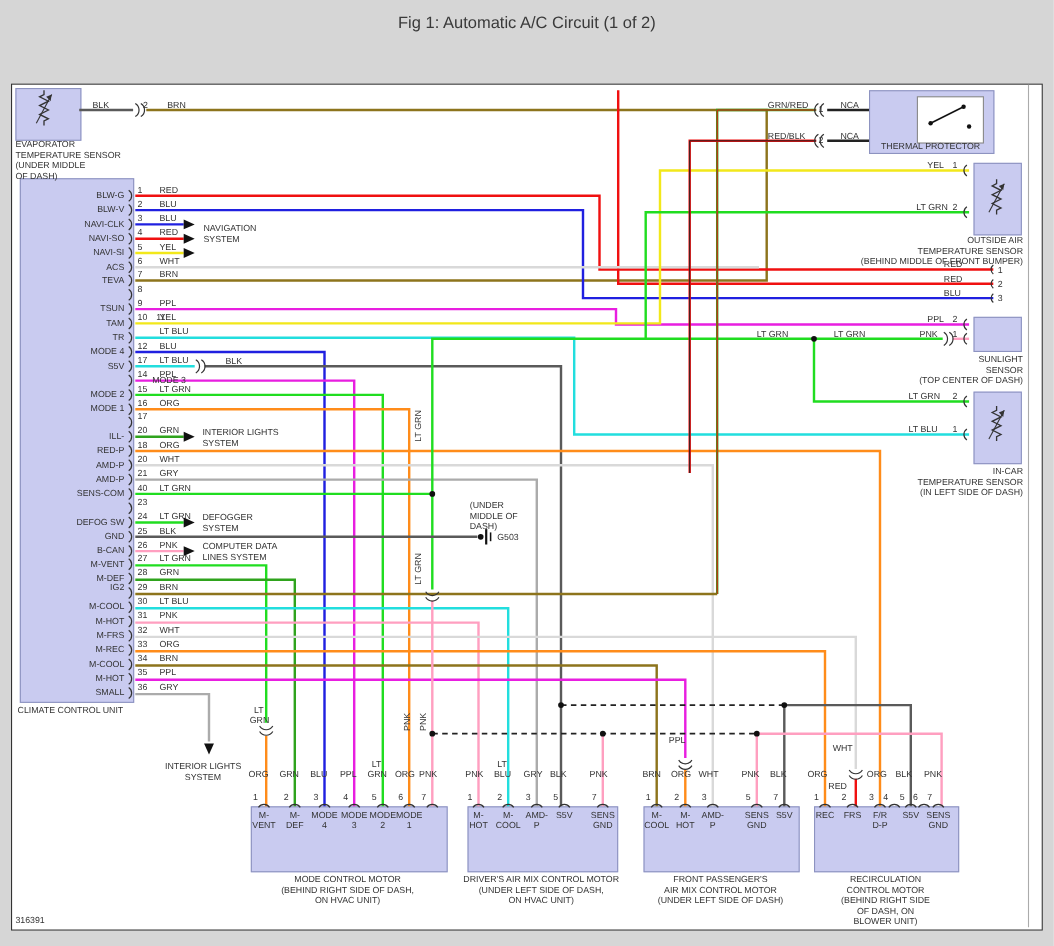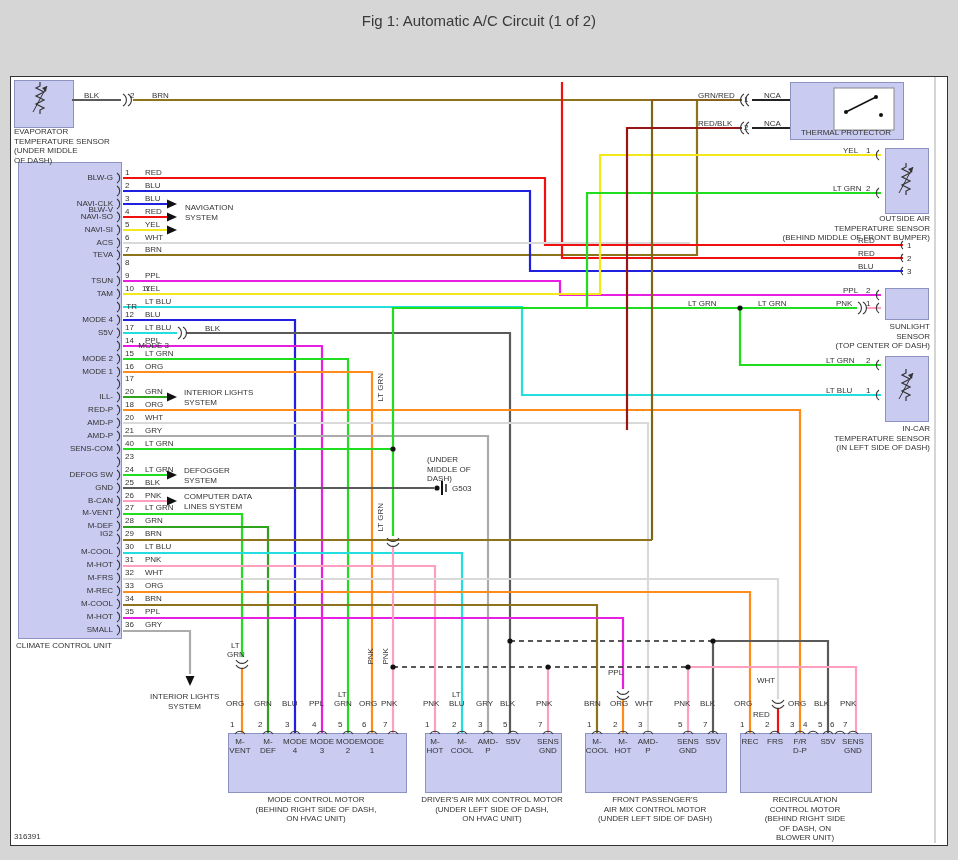--- a/index.html
+++ b/index.html
@@ -225,21 +225,21 @@
 <div class="cap right" style="left: 745px; top: 322px; width: 185px;">SUNLIGHT<br>SENSOR<br>(TOP CENTER OF DASH)</div>
 <div class="box" style="left: 885px; top: 356px; width: 42px; height: 64px;"></div>
 <div class="lbl" style="left: 866px; top: 356px;">2</div>
 <div class="lbl" style="left: 866px; top: 386px;">1</div>
 <div class="cap right" style="left: 745px; top: 424px; width: 185px;">IN-CAR<br>TEMPERATURE SENSOR<br>(IN LEFT SIDE OF DASH)</div>
 <div class="box" style="left: 18px; top: 162px; width: 102px; height: 475px;"></div>
 <div class="cap" style="left: 16px; top: 641px; width: 140px;">CLIMATE CONTROL UNIT</div>
 <div class="pinname" style="left: 18px; top: 173px; width: 95px;">BLW-G</div>
 <div class="lbl" style="left: 125px; top: 168px;">1</div>
 <div class="lbl" style="left: 145px; top: 168px;">RED</div>
-<div class="pinname" style="left: 18px; top: 186px; width: 95px; margin-top: 19px;">BLW-V</div>
+<div class="pinname" style="left: 18px; top: 186px; width: 95px;">BLW-V</div>
 <div class="lbl" style="left: 125px; top: 181px;">2</div>
 <div class="lbl" style="left: 145px; top: 181px;">BLU</div>
 <div class="pinname" style="left: 18px; top: 199px; width: 95px;">NAVI-CLK</div>
 <div class="lbl" style="left: 125px; top: 194px;">3</div>
 <div class="lbl" style="left: 145px; top: 194px;">BLU</div>
 <div class="pinname" style="left: 18px; top: 212px; width: 95px;">NAVI-SO</div>
 <div class="lbl" style="left: 125px; top: 207px;">4</div>
 <div class="lbl" style="left: 145px; top: 207px;">RED</div>
 <div class="pinname" style="left: 18px; top: 225px; width: 95px;">NAVI-SI</div>
 <div class="lbl" style="left: 125px; top: 220px;">5</div>
@@ -250,21 +250,21 @@
 <div class="pinname" style="left: 18px; top: 250px; width: 95px;">TEVA</div>
 <div class="lbl" style="left: 125px; top: 245px;">7</div>
 <div class="lbl" style="left: 145px; top: 245px;">BRN</div>
 <div class="lbl" style="left: 125px; top: 258px;">8</div>
 <div class="pinname" style="left: 18px; top: 276px; width: 95px;">TSUN</div>
 <div class="lbl" style="left: 125px; top: 271px;">9</div>
 <div class="lbl" style="left: 145px; top: 271px;">PPL</div>
 <div class="pinname" style="left: 18px; top: 289px; width: 95px;">TAM</div>
 <div class="lbl" style="left: 125px; top: 284px;">10</div>
 <div class="lbl" style="left: 145px; top: 284px;">YEL</div>
-<div class="pinname" style="left: 18px; top: 302px; width: 95px; margin-left: 24px;">TR</div>
+<div class="pinname" style="left: 18px; top: 302px; width: 95px;">TR</div>
 <div class="lbl" style="left: 125px; top: 284px; margin-left: 17px;">11</div>
 <div class="lbl" style="left: 145px; top: 297px;">LT BLU</div>
 <div class="pinname" style="left: 18px; top: 315px; width: 95px;">MODE 4</div>
 <div class="lbl" style="left: 125px; top: 310px;">12</div>
 <div class="lbl" style="left: 145px; top: 310px;">BLU</div>
 <div class="pinname" style="left: 18px; top: 328px; width: 95px;">S5V</div>
 <div class="lbl" style="left: 125px; top: 323px;">17</div>
 <div class="lbl" style="left: 145px; top: 323px;">LT BLU</div>
 <div class="pinname" style="left: 18px; top: 341px; width: 107px; padding-left: 44px;">MODE 3</div>
 <div class="lbl" style="left: 125px; top: 336px;">14</div>

